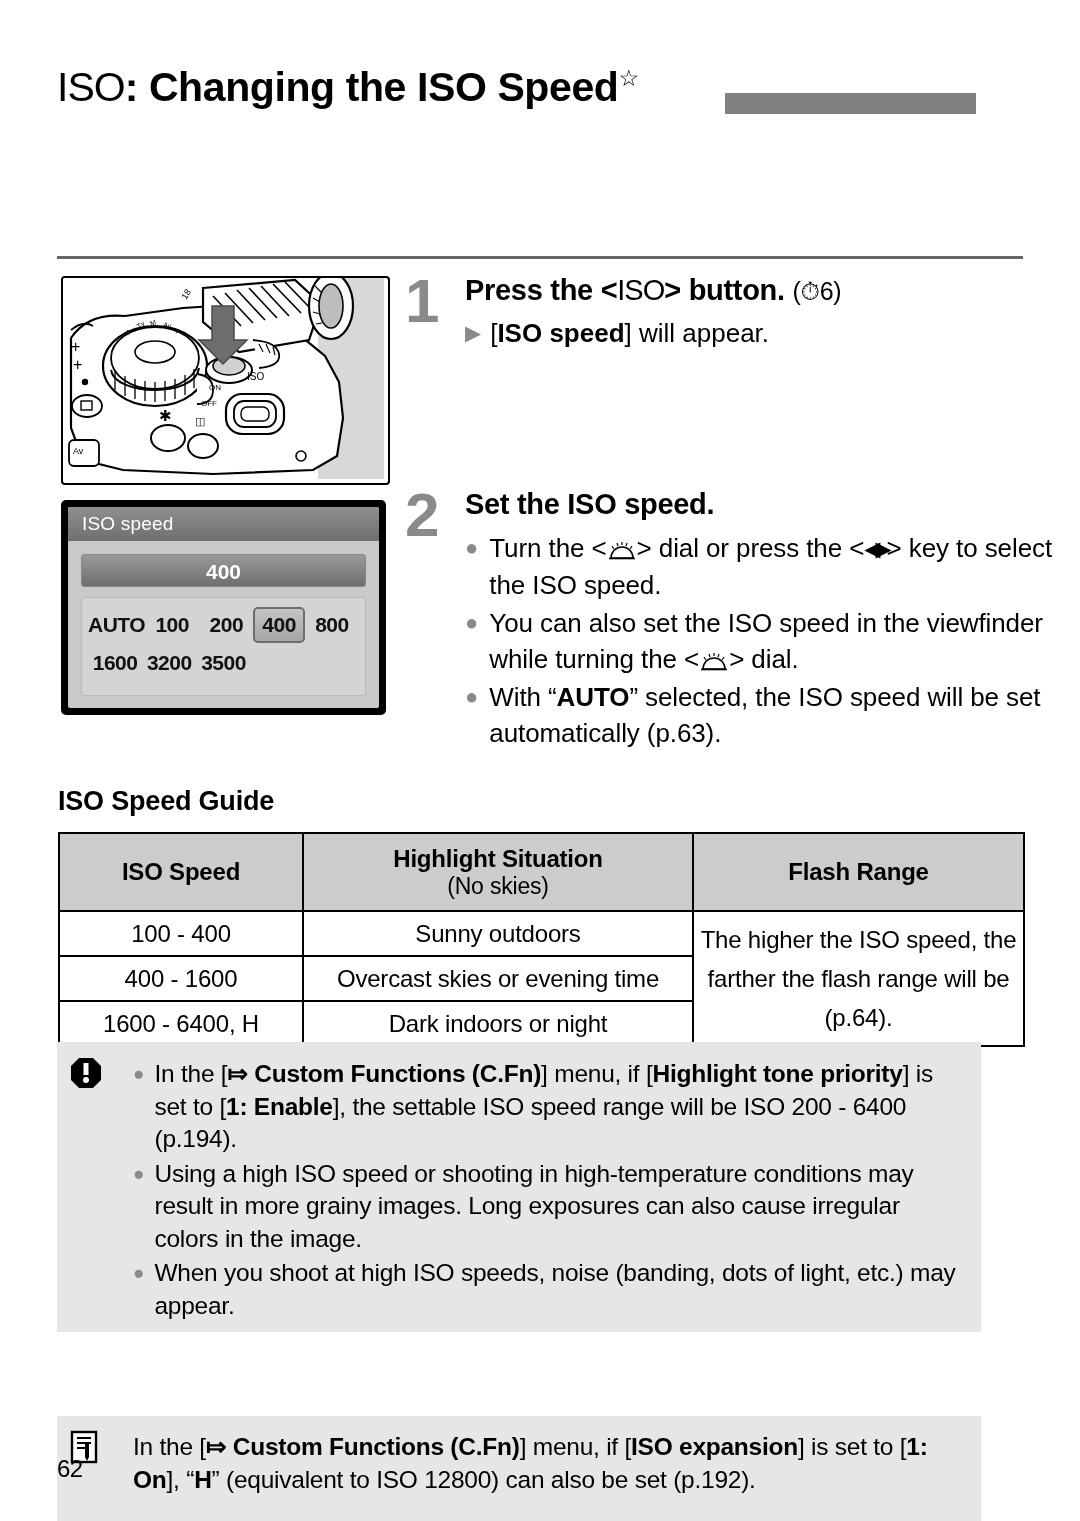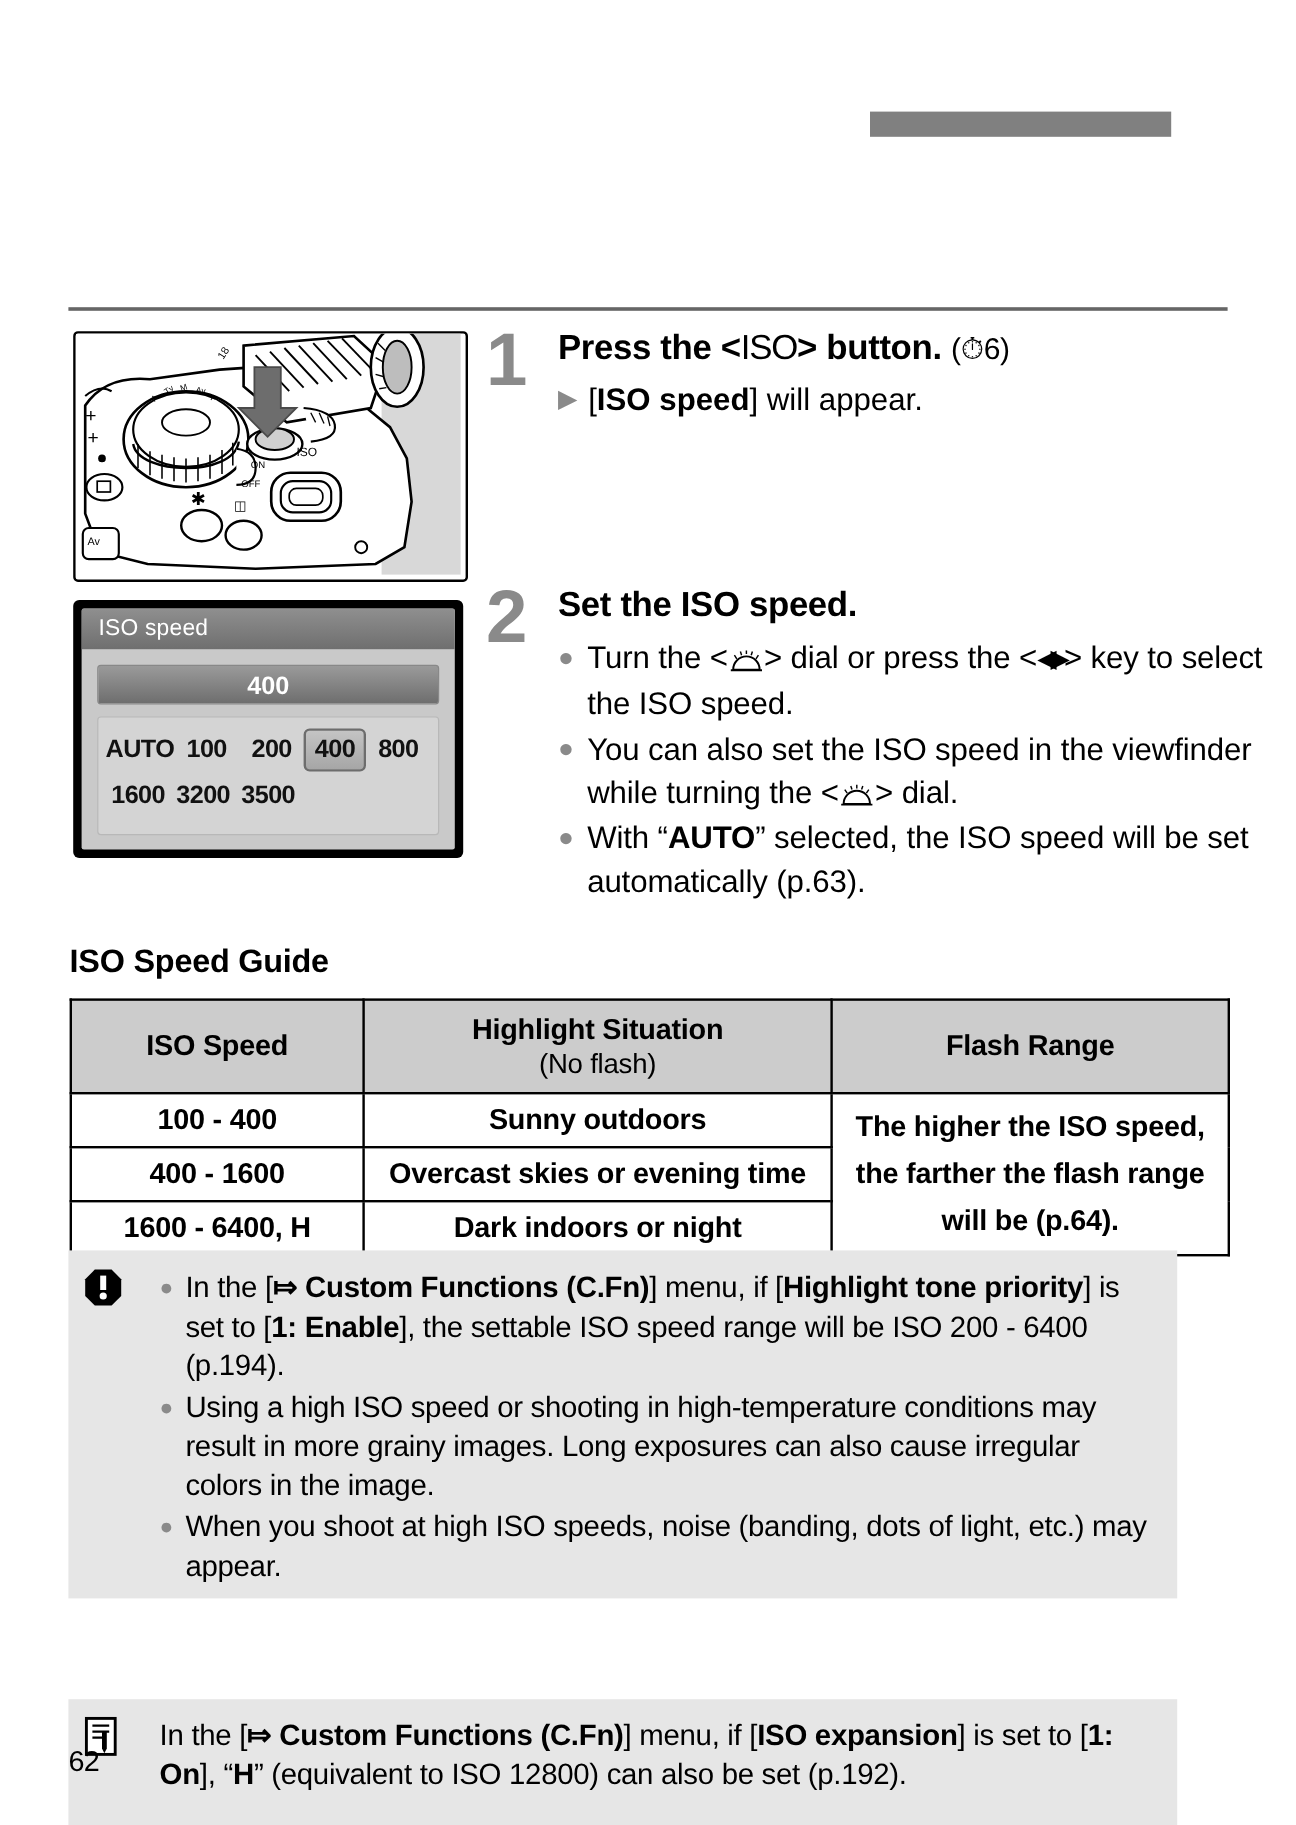--- a/index.html
+++ b/index.html
@@ -267,21 +267,21 @@
     top: 832px;
     width: 923px;
     border-collapse: collapse;
     table-layout: fixed;
   }
   table.guide th, table.guide td {
     border: 2px solid #000000;
     font-size: 24px;
     text-align: center;
     padding: 4px 6px;
-    font-weight: bold;
+    font-weight: normal;
     letter-spacing: -0.2px;
   }
   table.guide thead th {
     background: #cccccc;
     font-weight: bold;
     height: 68px;
     vertical-align: middle;
   }
   table.guide thead th .sub {
     display: block;
@@ -364,20 +364,23 @@
   .wrench {
     font-weight: bold;
   }
 </style>
 </head>
 <body>
 
 <div class="page">
 
   <div class="title-row">
+    <div class="title-text">
+      <span class="title-iso">ISO</span><span>: </span><span>Changing the ISO Speed</span><span class="title-star">☆</span>
+    </div>
     <div class="title-bar"></div>
   </div>
 
 
   <div class="hr"></div>
 
   <div class="fig-camera">
     <svg width="321" height="201" viewBox="0 0 321 201">
       <rect x="0" y="0" width="321" height="201" fill="#ffffff"></rect>
 
@@ -551,21 +554,21 @@
   </div>
 
   <div class="guide-title">ISO Speed Guide</div>
 
   <table class="guide">
     <thead>
       <tr>
         <th class="col1">ISO Speed</th>
         <th class="col2">
           <span>Highlight Situation</span>
-          <span class="sub">(No flash)</span>
+          <span class="sub">(No skies)</span>
         </th>
         <th class="col3">Flash Range</th>
       </tr>
     </thead>
     <tbody>
       <tr>
         <td>100 - 400</td>
         <td>Sunny outdoors</td>
         <td class="flash-cell" rowspan="3">The higher the ISO speed, the farther the flash range will be (p.64).</td>
       </tr>

